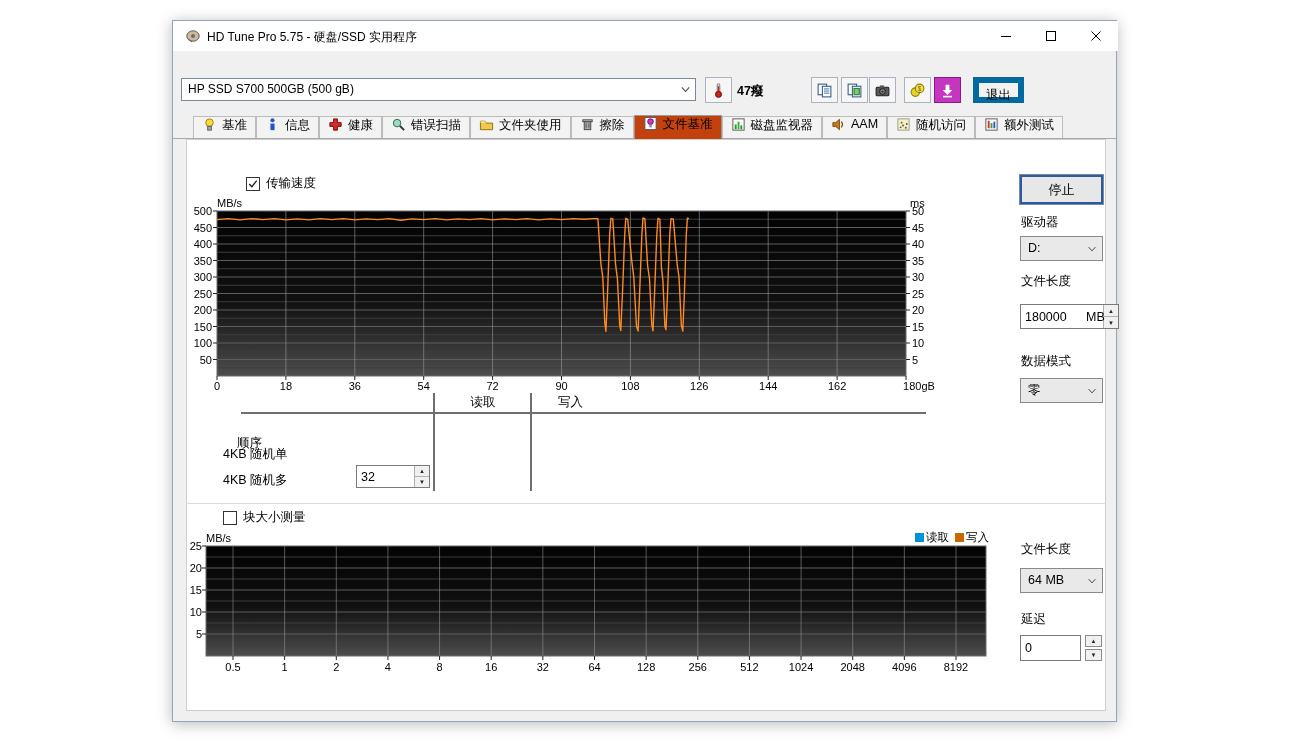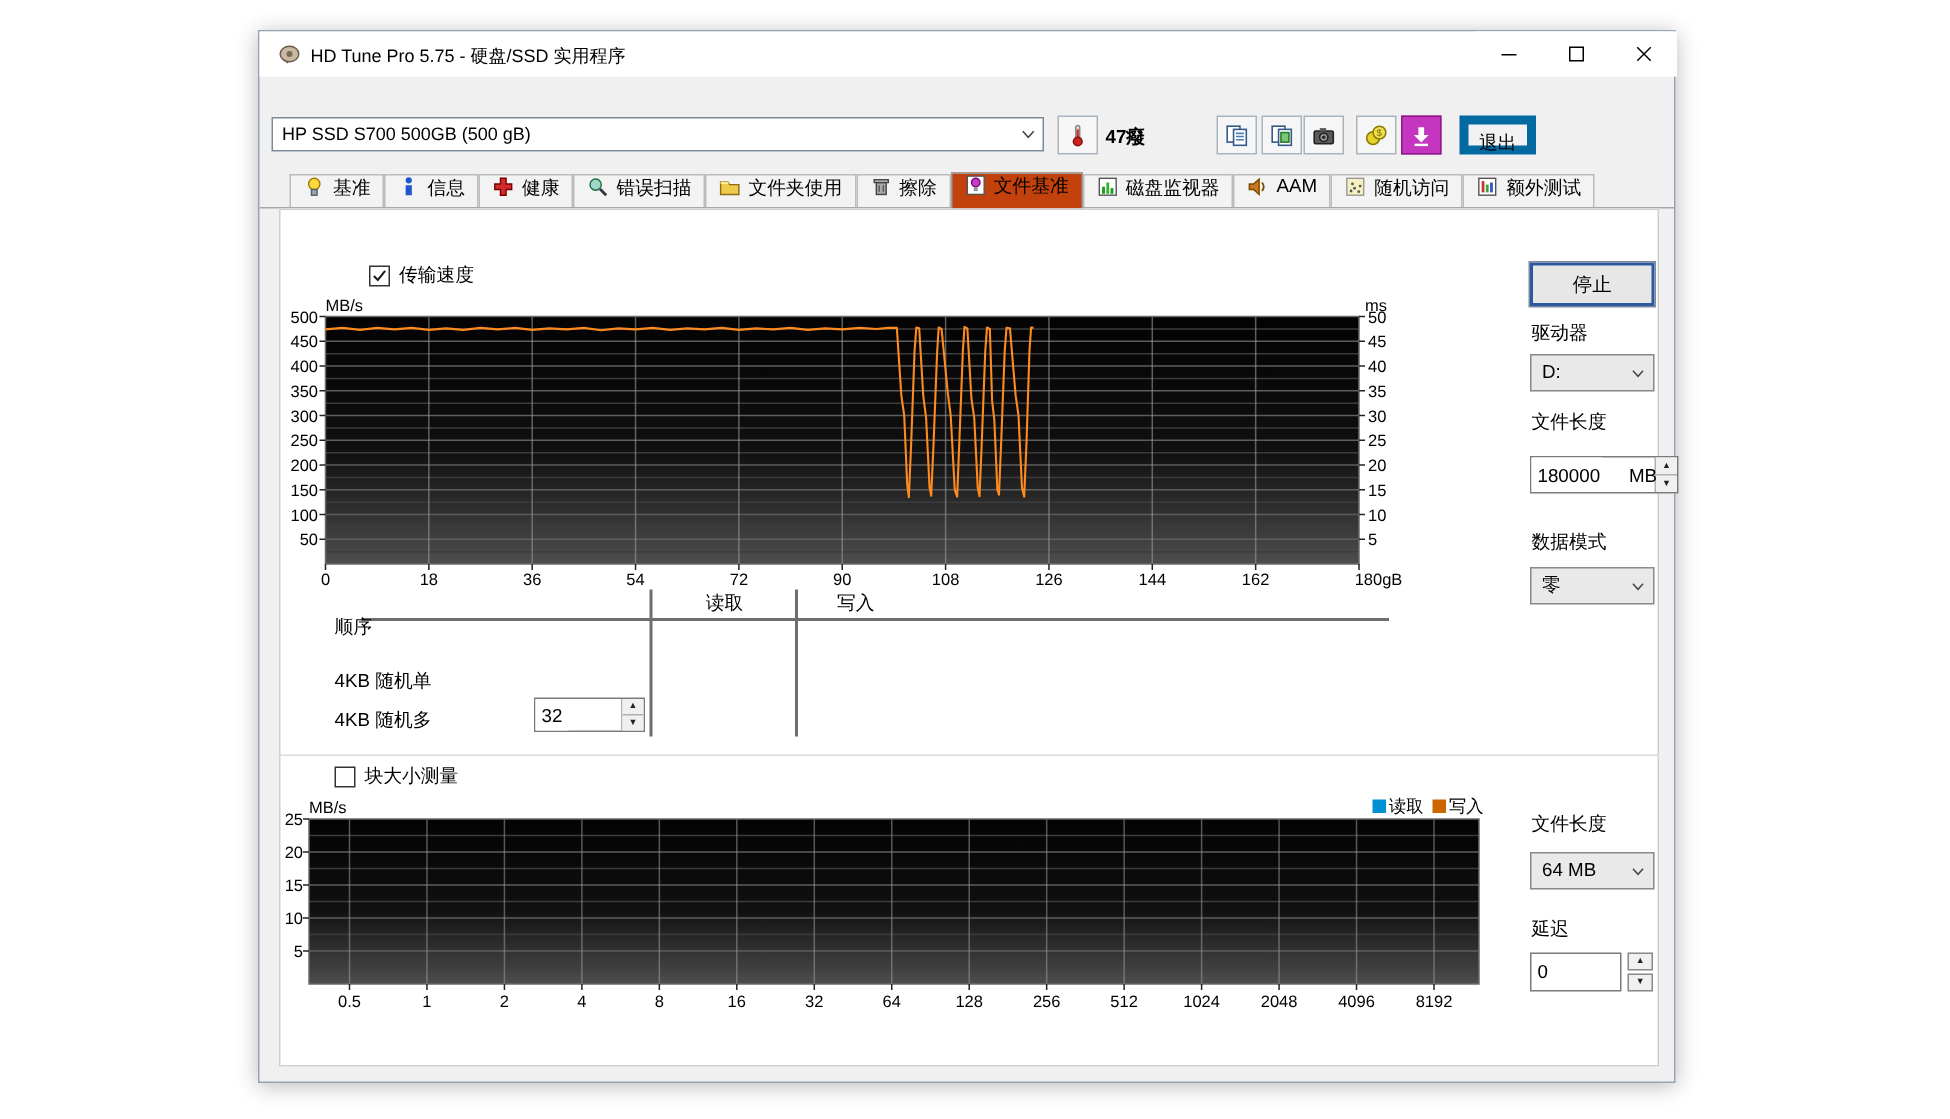--- a/index.html
+++ b/index.html
@@ -382,21 +382,21 @@
       <text x="724" y="10" font-size="11" fill="#000" text-anchor="start">ms</text>
       <polyline points="31.0,22.6 42.5,21.6 54.0,22.9 65.5,21.6 76.9,22.6 88.4,21.6 99.9,22.9 111.4,21.9 122.9,22.9 134.3,21.6 145.8,22.6 157.3,21.6 168.8,22.9 180.3,21.9 191.8,22.6 203.3,21.6 214.7,23.2 226.2,21.9 237.7,22.6 249.2,21.6 260.7,22.9 272.1,21.9 283.6,22.6 295.1,21.6 306.6,22.9 318.1,21.9 329.6,22.6 341.1,21.6 352.5,22.9 364.0,21.9 375.5,22.6 387.0,21.6 398.5,22.3 406.1,21.6 411.9,21.6 414.9,66.8 416.8,80.0 418.8,126.2 419.9,134.4 421.4,99.8 423.7,37.1 424.9,21.3 426.8,21.9 429.5,66.8 431.4,81.7 433.7,127.8 434.8,133.5 436.4,98.2 438.7,38.8 439.8,21.3 441.7,22.3 445.9,65.2 447.8,80.0 450.5,129.5 452.1,134.1 453.6,96.5 455.9,37.1 457.0,20.9 458.9,21.9 461.6,68.5 463.5,81.7 465.8,127.8 467.0,133.8 468.5,98.2 470.8,37.8 472.0,21.3 473.9,22.3 475.4,70.1 476.9,83.3 478.9,129.5 480.0,132.8 481.5,96.5 483.8,37.1 485.0,21.6 487.3,21.9 491.1,66.8 493.0,80.0 495.3,127.8 496.8,134.1 498.4,96.5 500.3,37.1 501.4,21.3 503.0,21.6" fill="none" stroke="#ff8a1e" stroke-width="1.4" stroke-linejoin="round"></polyline>
     </svg>
 
   <div class="tbl-hline"></div>
   <div class="tbl-vline" style="left:260px"></div>
   <div class="tbl-vline" style="left:357px"></div>
   <div class="tbl-col" style="left:280px">读取</div>
   <div class="tbl-col" style="left:385px; text-align:left;">写入</div>
   <div id="tbl-rows">
-      <div class="tbl-row" style="top: 389px;">顺序</div>
+      <div class="tbl-row" style="top: 414px; margin-left: 14px;">顺序</div>
       <div class="tbl-row" style="top: 424.5px;">4KB 随机单</div>
       <div class="tbl-row" style="top: 451px;">4KB 随机多</div>
     </div>
   <div class="spinbox" style="left:183px; top:444px; height:23px;">
     <span class="val" style="width:22px">32</span>
     <span class="spincol">
       <span class="sb">▲</span>
       <span class="sb">▼</span>
     </span>
   </div>

